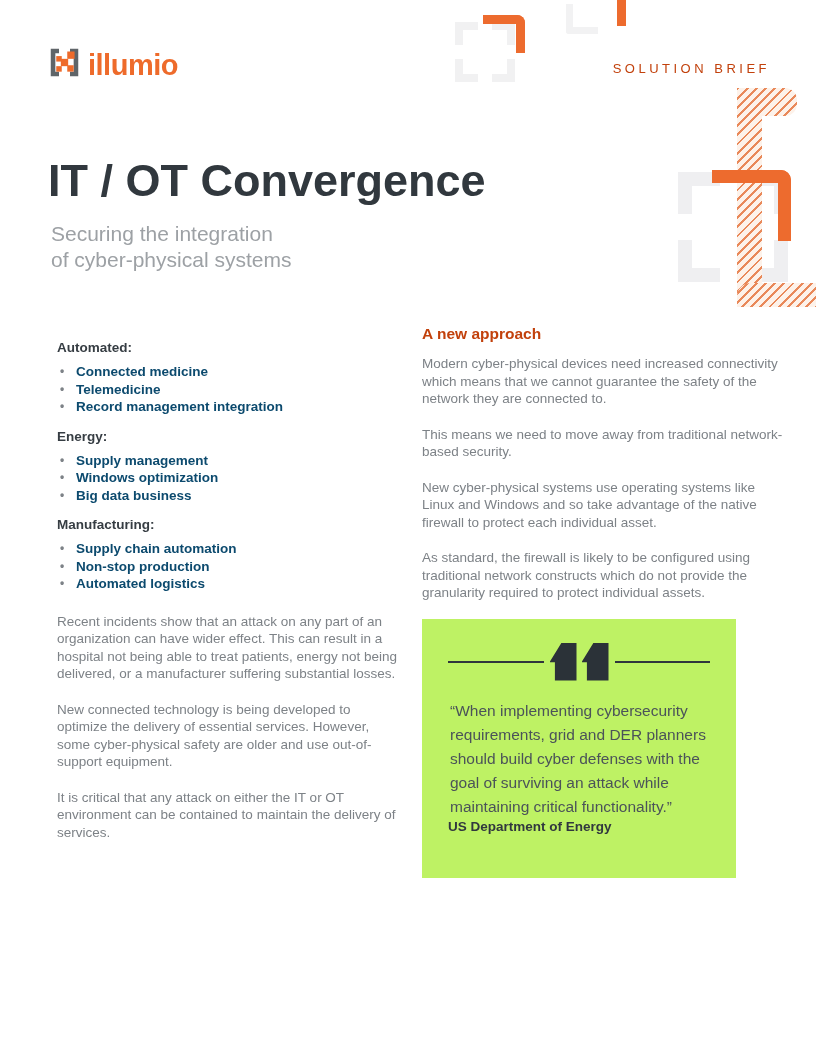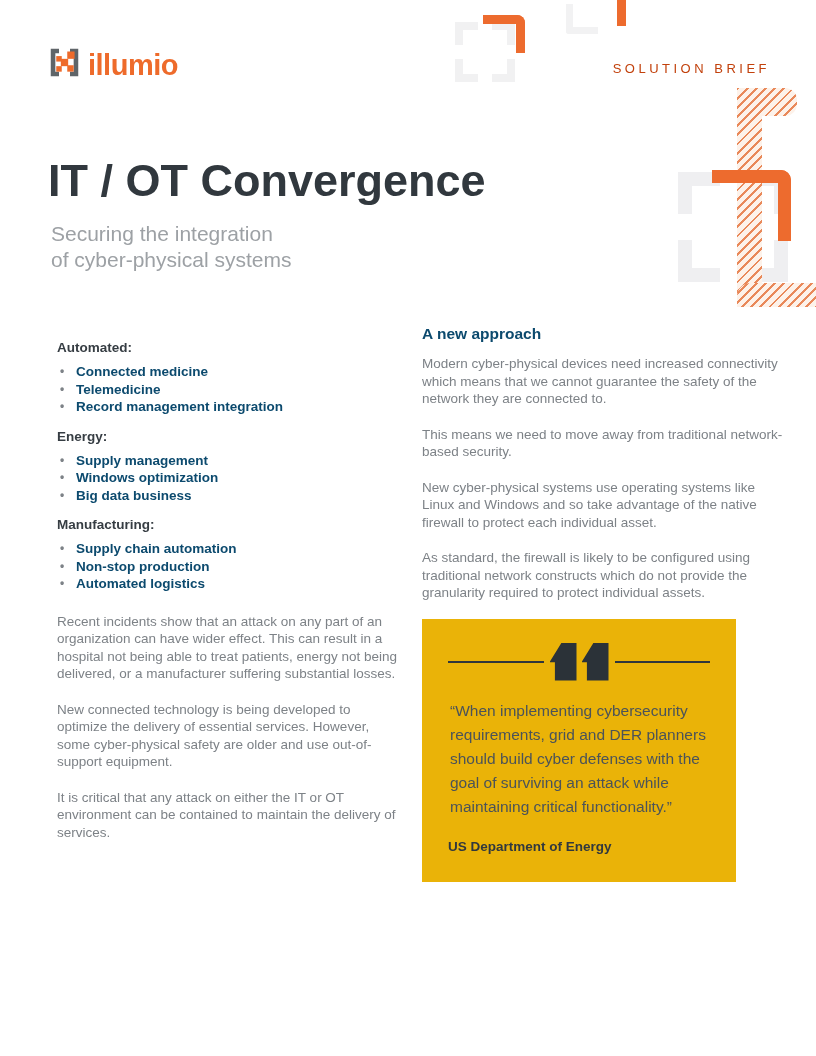--- a/index.html
+++ b/index.html
@@ -53,36 +53,36 @@
   .page-subtitle { left:51px; top:221px; color:#9da1a5; font-size:21px; line-height:26px; font-weight:400; }
 
   
   .col-left  { left:57px;  top:333px; width:340px; }
   .col-right { left:422px; top:325px; width:363px; }
   .body-p { color:#7d8287; font-size:13.5px; line-height:17.5px; margin-bottom:18px; }
   .sec-h { color:#363d43; font-size:13.5px; font-weight:bold; line-height:17px; margin:6px 0 7px 0; }
   .blist { list-style:none; margin:0 0 12px 0; }
   .blist li { color:#0c4a6e; font-size:13.5px; line-height:17.5px; padding-left:19px; position:relative;font-weight:bold; }
   .blist li::before { content:"•"; position:absolute; left:3px; color:#7d8287; font-size:12px; }
-  .right-h { color:#0c4a6e; font-size:15.5px; font-weight:bold; margin-bottom:12px; }
+  .right-h { color:#c2410c; font-size:15.5px; font-weight:bold; margin-bottom:12px; }
 
   
   .quote-box {
-    margin-top:17px; width:314px; background:#eab308;
-    padding:24px 26px 28px 26px;
+    margin-top:17px; width:314px; background:#bef264;
+    padding:24px 26px 44px 26px;
   }
   .quote-head { display:flex; align-items:center; margin-bottom:18px; }
   .q-line { flex:1; height:2px; background:#2f363c; }
   .qmarks { display:flex; gap:5px; margin:0 6px; }
   .qmark {
     width:27px; height:38px; background:#2b3238;
     clip-path:polygon(45% 0, 100% 0, 100% 100%, 20% 100%, 20% 52%, 0 52%);
   }
   .quote-text { color:#4b5359; font-size:15.5px; line-height:24px; padding:0 2px; }
-  .quote-attr { color:#31383e; font-size:13.5px; font-weight:bold; margin-top:20px; }
+  .quote-attr { color:#31383e; font-size:13.5px; font-weight:bold; margin-top:0; }
 </style>
 </head>
 <body>
 
 <div class="abs logo-wrap">
   <span>
     <svg width="33" height="33" viewBox="0 0 36 36">
       <path d="M3 3 h9 v5 h-4 v20 h4 v5 h-9 z" fill="#5f6569"></path>
       <path d="M33 3 h-9 v5 h4 v20 h-4 v5 h9 z" fill="#5f6569"></path>
       <rect x="9" y="11" width="6" height="6" fill="#ee6b2b"></rect>

